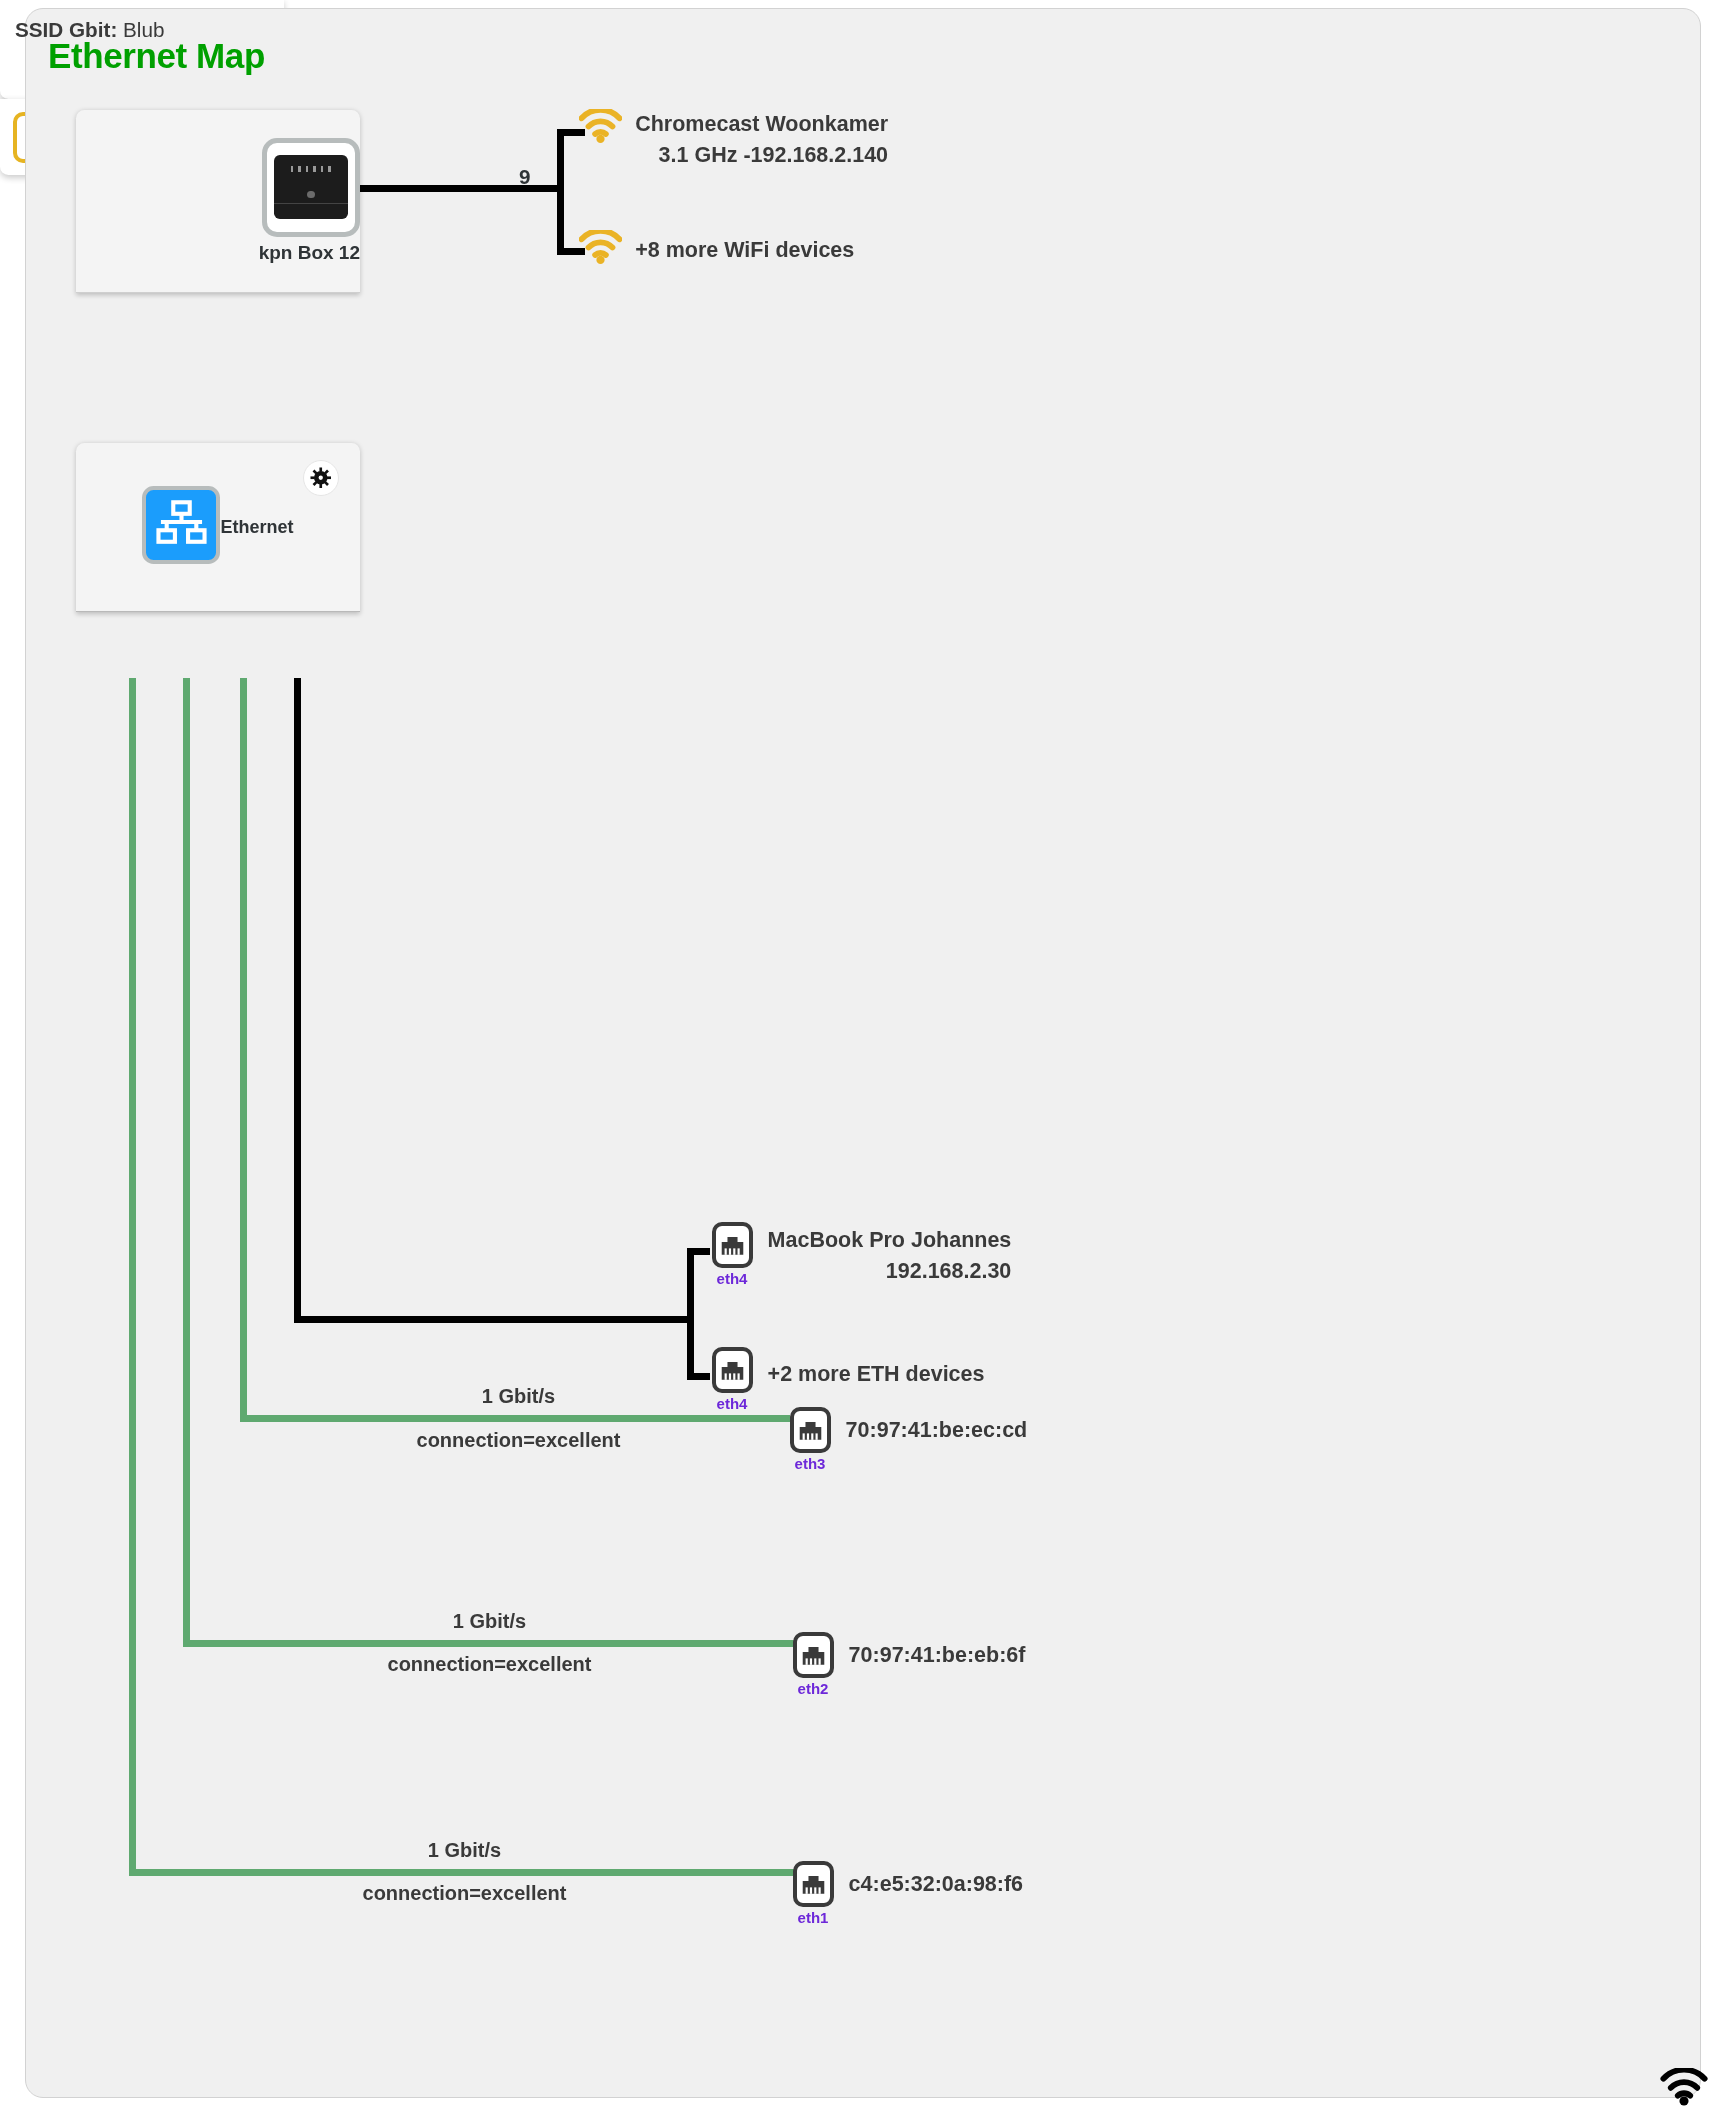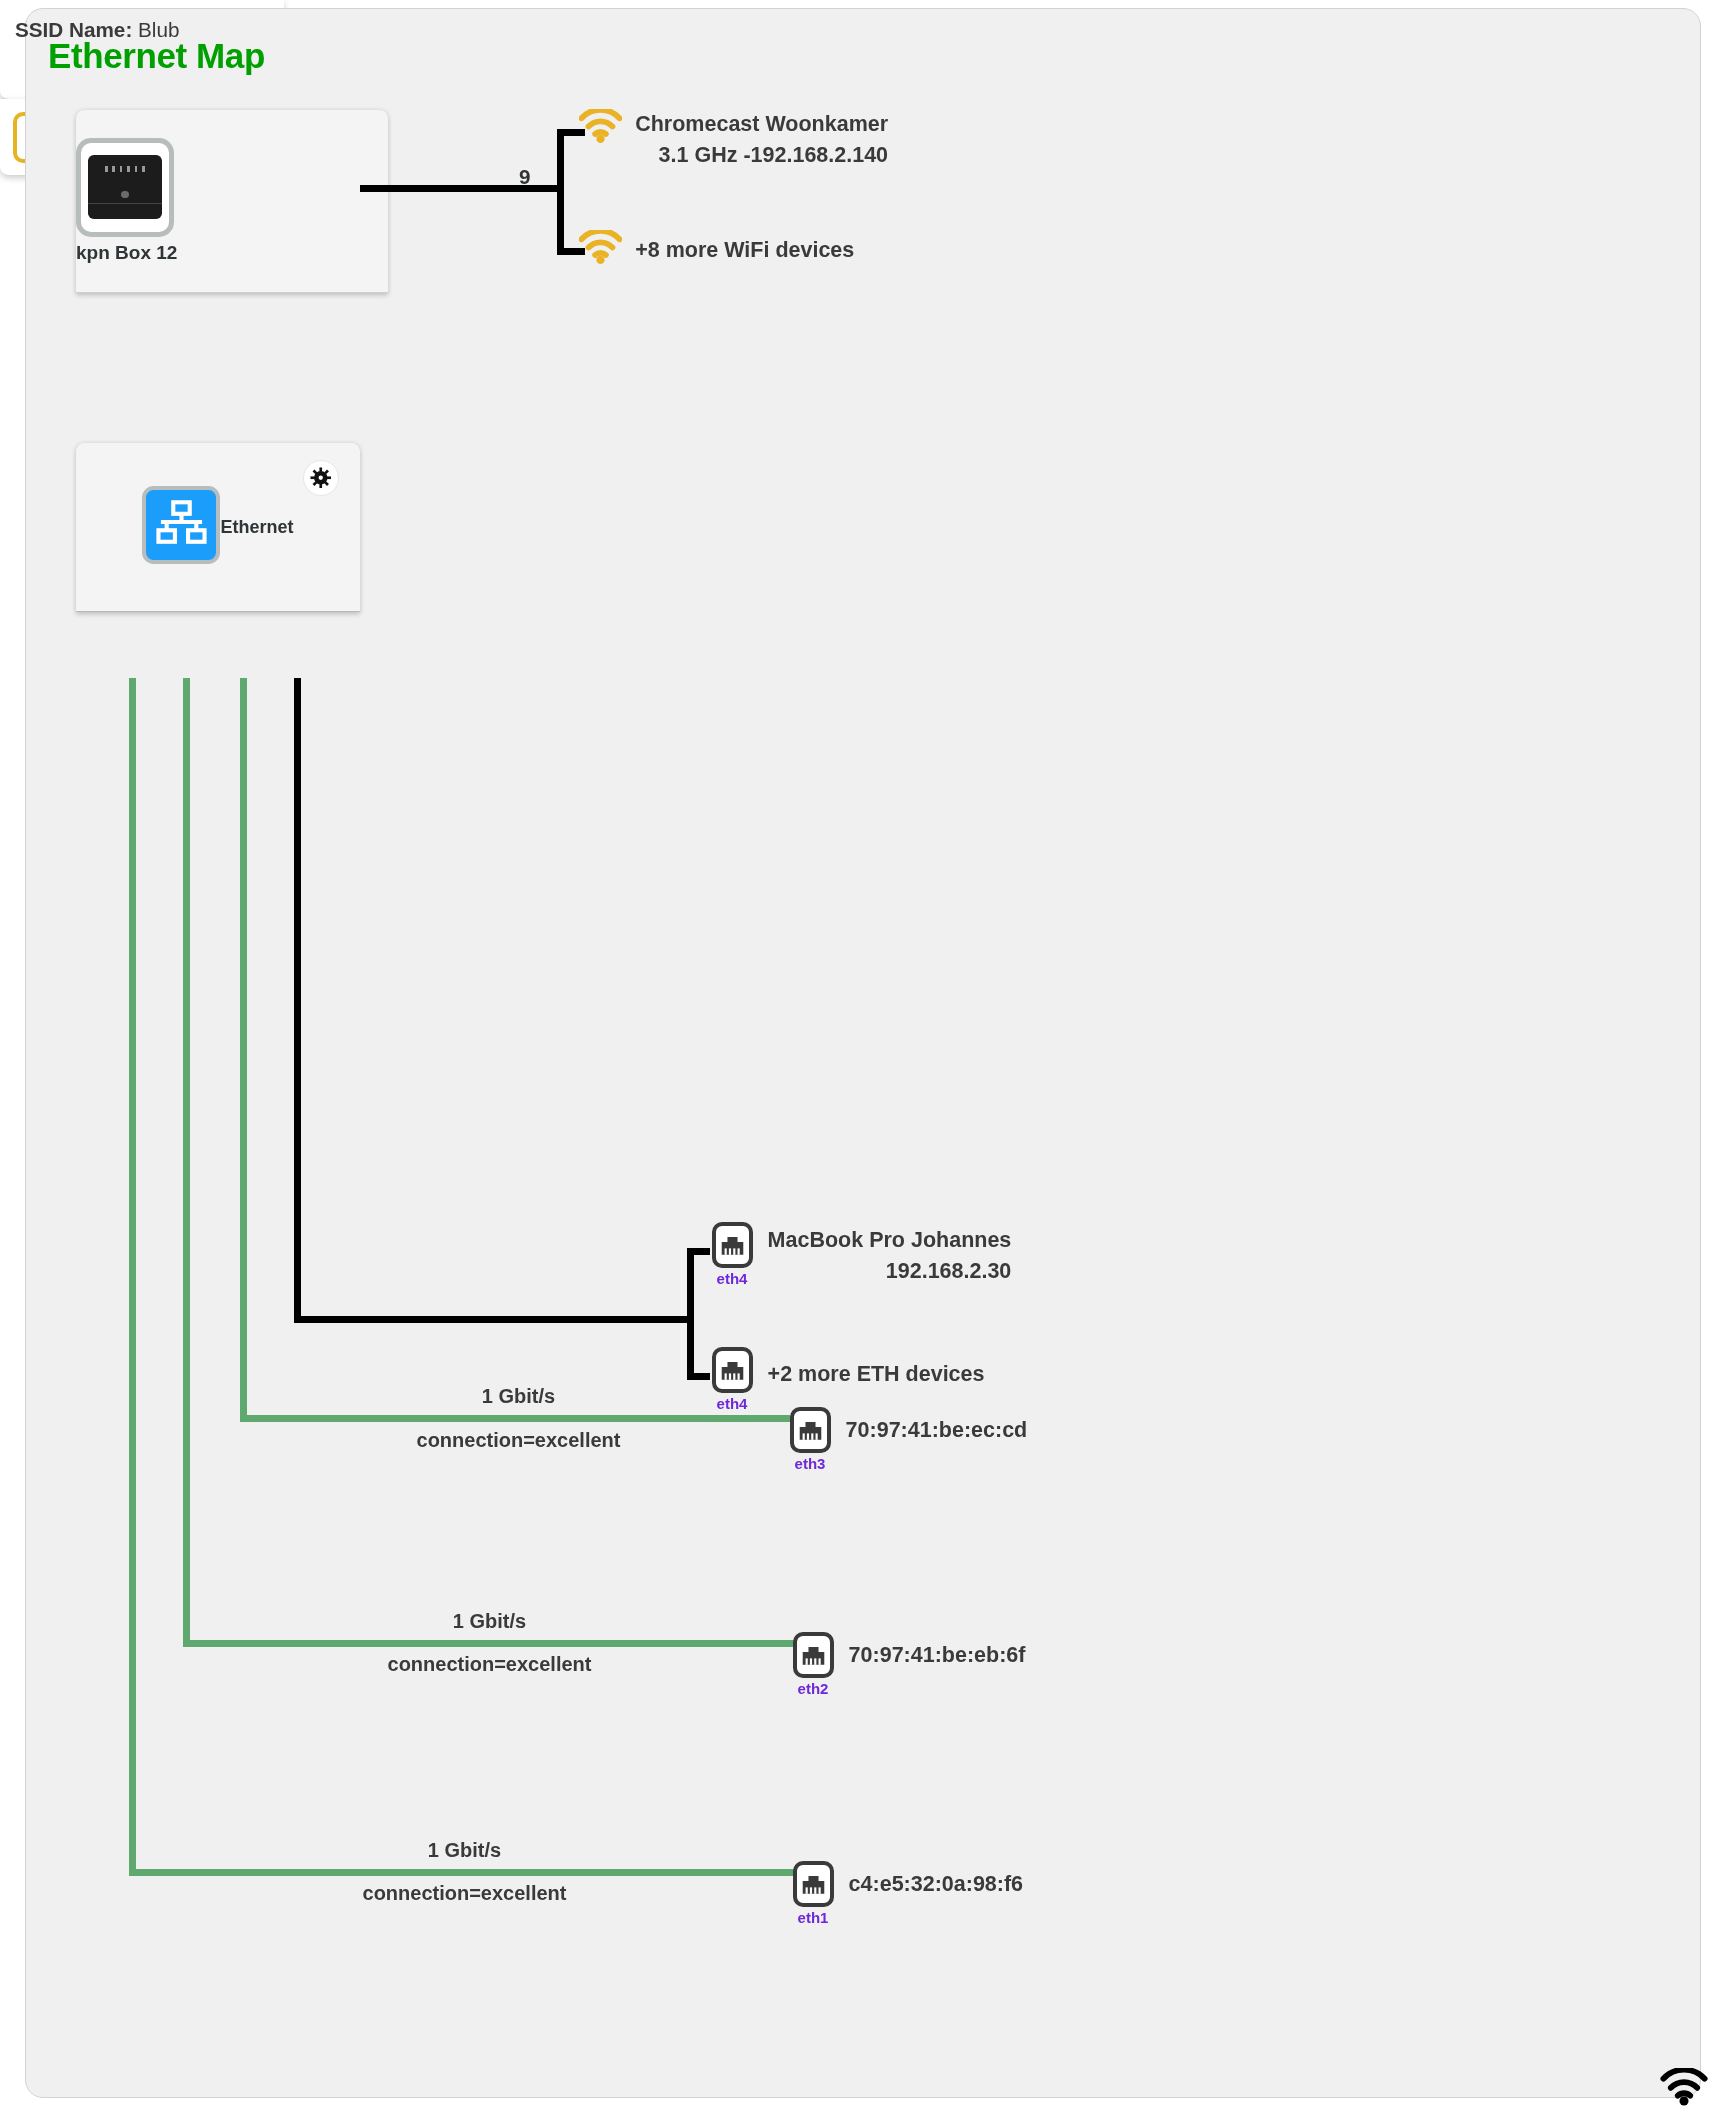--- a/index.html
+++ b/index.html
@@ -47,25 +47,25 @@
     position: absolute;
     background: #f4f4f4;
     border-radius: 8.3px;
     box-shadow: 0 1.7px 5.8px rgba(0,0,0,0.22);
   }
 
   
   .router-card {
     left: 76px;
     top: 110px;
-    width: 312px;
+    width: 284px;
     height: 183px;
     display: flex;
     flex-direction: column;
-    align-items: flex-start;
+    align-items: flex-end;
     justify-content: center;
     border-bottom: 1.7px solid #cfcfcf;
     border-radius: 8.3px 8.3px 0 0;
   }
   .router-img {
     width: 98px;
     height: 99px;
     border: 5px solid #b7bcbc;
     border-radius: 15px;
     background: #ffffff;
@@ -286,21 +286,21 @@
     <div class="router-img">
       <div class="router-body">
         <div class="router-dot"></div>
       </div>
     </div>
     <div class="router-name">kpn Box 12</div>
   </div>
 
   <div class="ssid-card">
     <div class="ssid-line">
-      <span class="ssid-label">SSID Name:</span>
+      <span class="ssid-label">SSID Gbit:</span>
       <span class="ssid-value">Blub</span>
     </div>
     <div class="ssid-wifi">
       <svg width="48" height="38" viewBox="0 0 58 46">
         <path d="M4 13 A34 34 0 0 1 54 13" fill="none" stroke="#000" stroke-width="7" stroke-linecap="round"></path>
         <path d="M13 24 A22 22 0 0 1 45 24" fill="none" stroke="#000" stroke-width="7" stroke-linecap="round"></path>
         <path d="M21.5 33.5 A11 11 0 0 1 36.5 33.5" fill="none" stroke="#000" stroke-width="7" stroke-linecap="round"></path>
         <circle cx="29" cy="40" r="5.5" fill="#000"></circle>
       </svg>
     </div>

